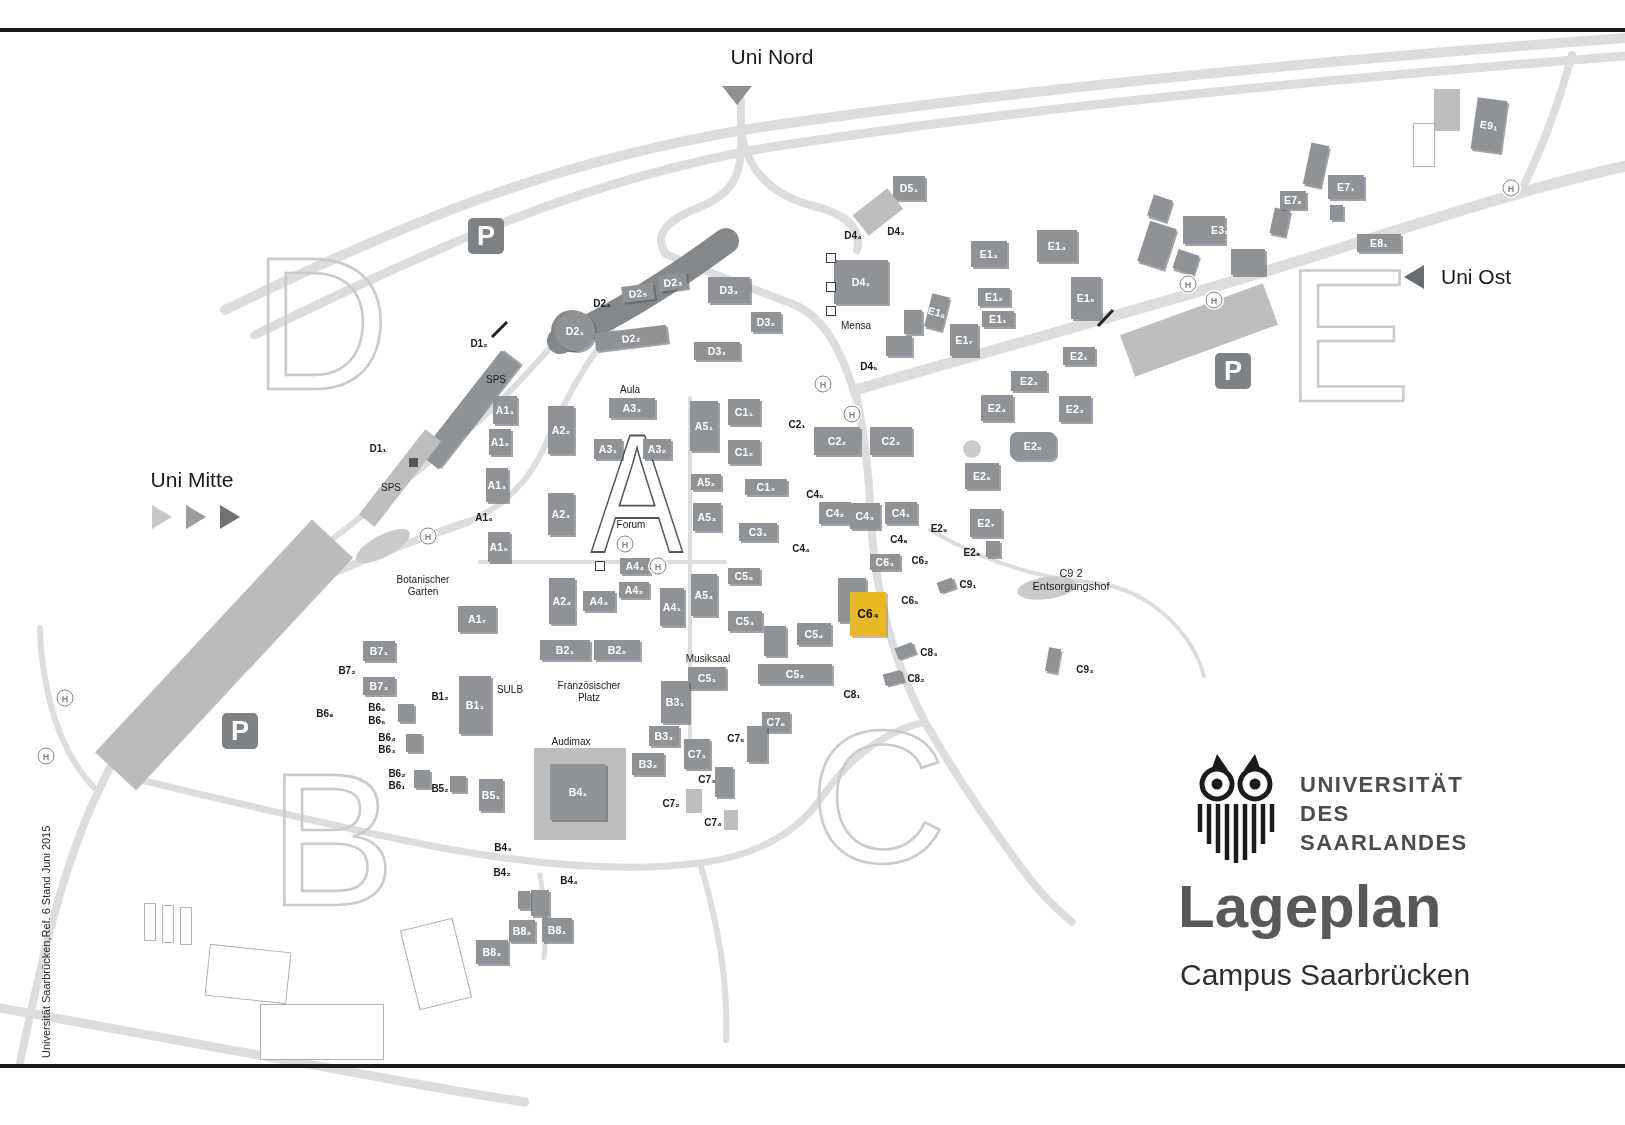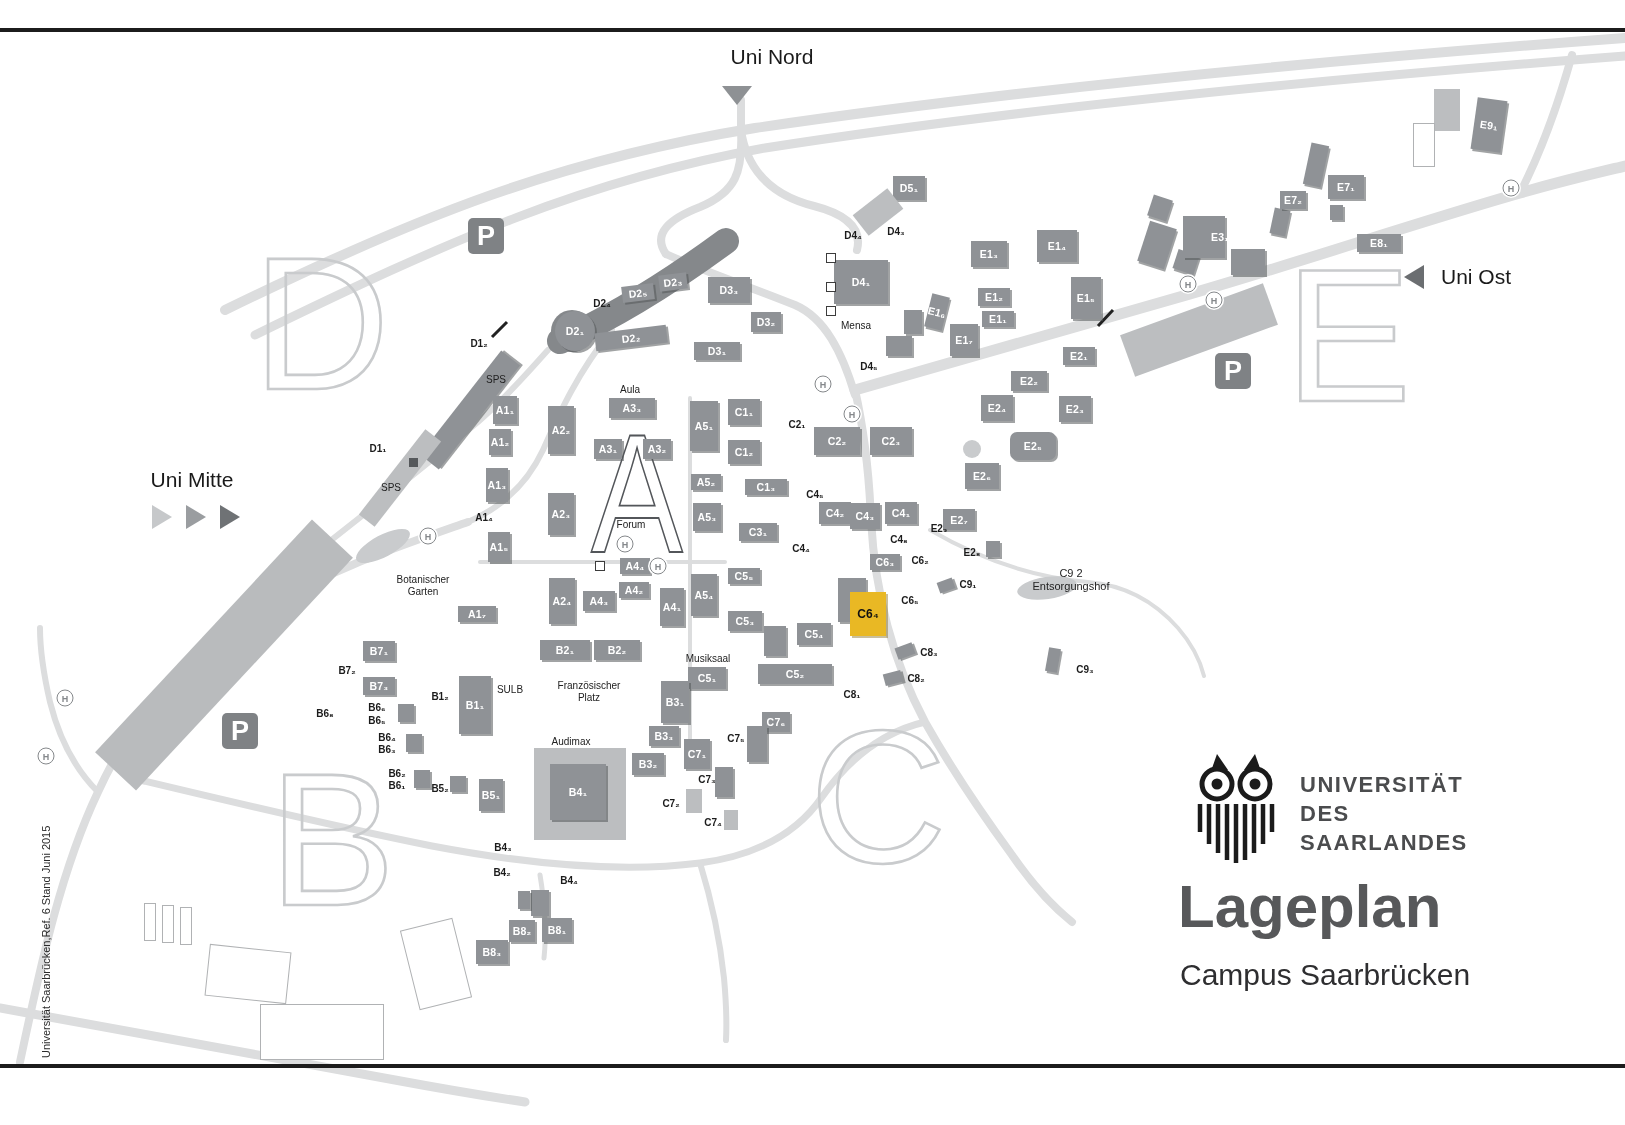--- a/index.html
+++ b/index.html
@@ -113,21 +113,21 @@
       <div class="bld" style="left: 886px; top: 336px; width: 26px; height: 20px;"></div>
       <div class="bld" style="left: 904px; top: 310px; width: 18px; height: 24px;"></div>
       <div class="bld ic" style="left: 826px; top: 253px; width: 10px; height: 10px;"></div>
       <div class="bld ic" style="left: 826px; top: 282px; width: 10px; height: 10px;"></div>
       <div class="bld ic" style="left: 826px; top: 306px; width: 10px; height: 10px;"></div>
       <div class="bld" style="left: 493px; top: 396px; width: 24px; height: 28px;">A1₁</div>
       <div class="bld" style="left: 489px; top: 429px; width: 22px; height: 26px;">A1₂</div>
       <div class="bld" style="left: 486px; top: 468px; width: 22px; height: 34px;">A1₃</div>
       <div class="blabel" style="left: 484px; top: 517px;">A1₄</div>
       <div class="bld" style="left: 488px; top: 532px; width: 22px; height: 30px;">A1₅</div>
-      <div class="bld" style="left: 458px; top: 606px; width: 38px; height: 16px;">A1₇</div>
+      <div class="bld" style="left: 458px; top: 606px; width: 38px; height: 26px;">A1₇</div>
       <div class="bld" style="left: 548px; top: 406px; width: 26px; height: 48px;">A2₂</div>
       <div class="bld" style="left: 548px; top: 493px; width: 26px; height: 42px;">A2₃</div>
       <div class="bld" style="left: 549px; top: 578px; width: 26px; height: 46px;">A2₄</div>
       <div class="bld" style="left: 609px; top: 398px; width: 46px; height: 20px;">A3₃</div>
       <div class="bld" style="left: 594px; top: 439px; width: 28px; height: 20px;">A3₁</div>
       <div class="bld" style="left: 643px; top: 439px; width: 28px; height: 20px;">A3₂</div>
       <div class="bld" style="left: 620px; top: 558px; width: 30px; height: 16px;">A4₄</div>
       <div class="bld" style="left: 619px; top: 582px; width: 30px; height: 16px;">A4₂</div>
       <div class="bld" style="left: 583px; top: 591px; width: 32px; height: 20px;">A4₃</div>
       <div class="bld" style="left: 660px; top: 588px; width: 24px; height: 38px;">A4₁</div>
@@ -186,28 +186,28 @@
       <div class="bld" style="left: 1037px; top: 230px; width: 40px; height: 32px;">E1₄</div>
       <div class="bld" style="left: 978px; top: 288px; width: 32px; height: 18px;">E1₂</div>
       <div class="bld" style="left: 982px; top: 311px; width: 32px; height: 16px;">E1₁</div>
       <div class="bld" style="left: 1071px; top: 277px; width: 30px; height: 42px;">E1₅</div>
       <div class="bld" style="left: 1063px; top: 347px; width: 32px; height: 18px;">E2₁</div>
       <div class="bld" style="left: 1011px; top: 371px; width: 36px; height: 20px;">E2₂</div>
       <div class="bld" style="left: 981px; top: 395px; width: 32px; height: 26px;">E2₄</div>
       <div class="bld" style="left: 1059px; top: 396px; width: 32px; height: 26px;">E2₃</div>
       <div class="bld" style="left: 1010px; top: 432px; width: 46px; height: 28px; border-radius: 7px;">E2₅</div>
       <div class="bld" style="left: 965px; top: 463px; width: 34px; height: 26px;">E2₆</div>
-      <div class="bld" style="left: 943px; top: 509px; width: 32px; height: 21px;">E2₇</div>
+      <div class="bld" style="left: 970px; top: 509px; width: 32px; height: 28px;">E2₇</div>
       <div class="blabel" style="left: 939px; top: 528px;">E2₉</div>
       <div class="bld" style="left: 986px; top: 541px; width: 14px; height: 16px;"></div>
       <div class="blabel" style="left: 972px; top: 552px;">E2₈</div>
       <div class="bld" style="left: 1143px; top: 224px; width: 28px; height: 42px; transform: rotate(18deg);"></div>
       <div class="bld" style="left: 1175px; top: 252px; width: 22px; height: 20px; transform: rotate(18deg);"></div>
       <div class="bld" style="left: 1150px; top: 197px; width: 20px; height: 22px; transform: rotate(18deg);"></div>
-      <div class="bld" style="left: 1183px; top: 216px; width: 42px; height: 42px; padding-left: 32px;">E3₁</div>
+      <div class="bld" style="left: 1183px; top: 216px; width: 42px; height: 28px; padding-left: 32px;">E3₁</div>
       <div class="bld" style="left: 1231px; top: 249px; width: 34px; height: 26px;"></div>
       <div class="bld" style="left: 1272px; top: 209px; width: 16px; height: 26px; transform: rotate(12deg);"></div>
       <div class="bld" style="left: 1280px; top: 191px; width: 26px; height: 18px;">E7₂</div>
       <div class="bld" style="left: 1307px; top: 144px; width: 18px; height: 42px; transform: rotate(12deg);"></div>
       <div class="bld" style="left: 1328px; top: 175px; width: 36px; height: 24px;">E7₁</div>
       <div class="bld" style="left: 1329.5px; top: 204.5px; width: 13px; height: 15px;"></div>
       <div class="bld" style="left: 1357px; top: 234px; width: 44px; height: 18px;">E8₁</div>
       <div class="bld" style="left: 1474px; top: 99px; width: 30px; height: 52px; transform: rotate(8deg);">E9₁</div>
       <div class="bld light" style="left: 1434px; top: 89px; width: 26px; height: 42px;"></div>
       <div class="bld outl" style="left: 1413px; top: 123px; width: 22px; height: 44px;"></div>

